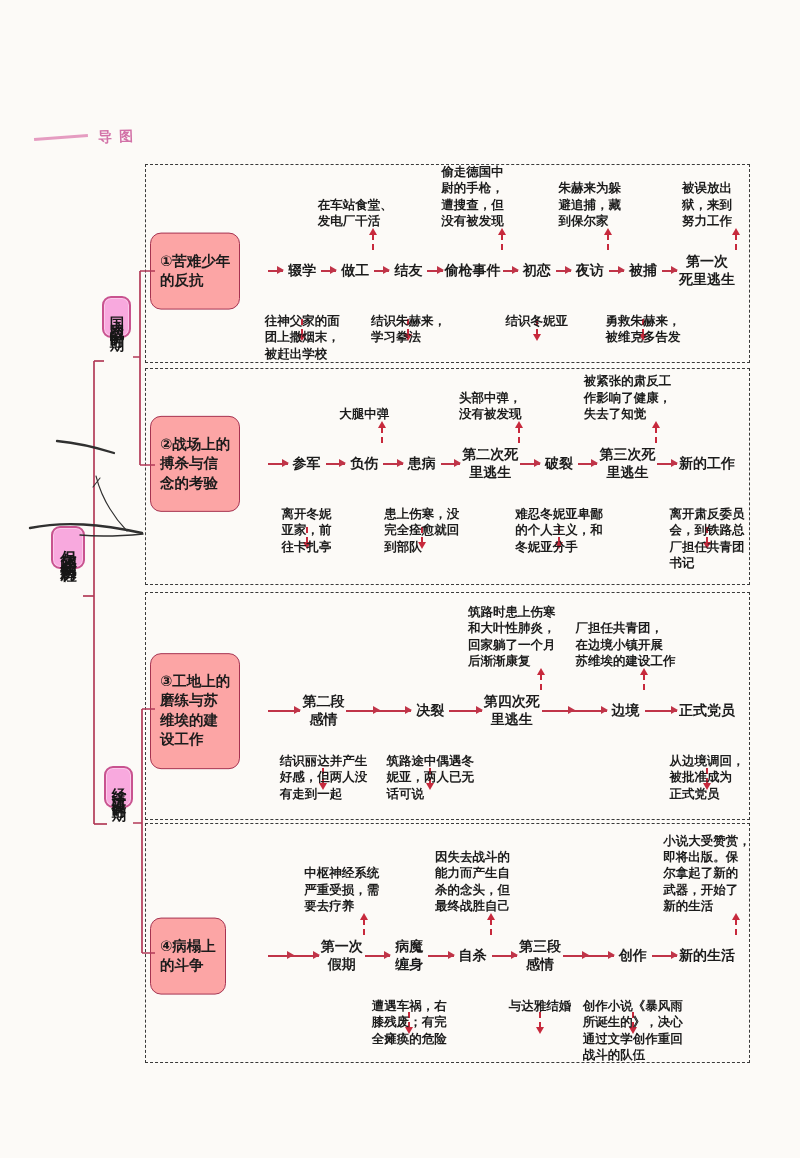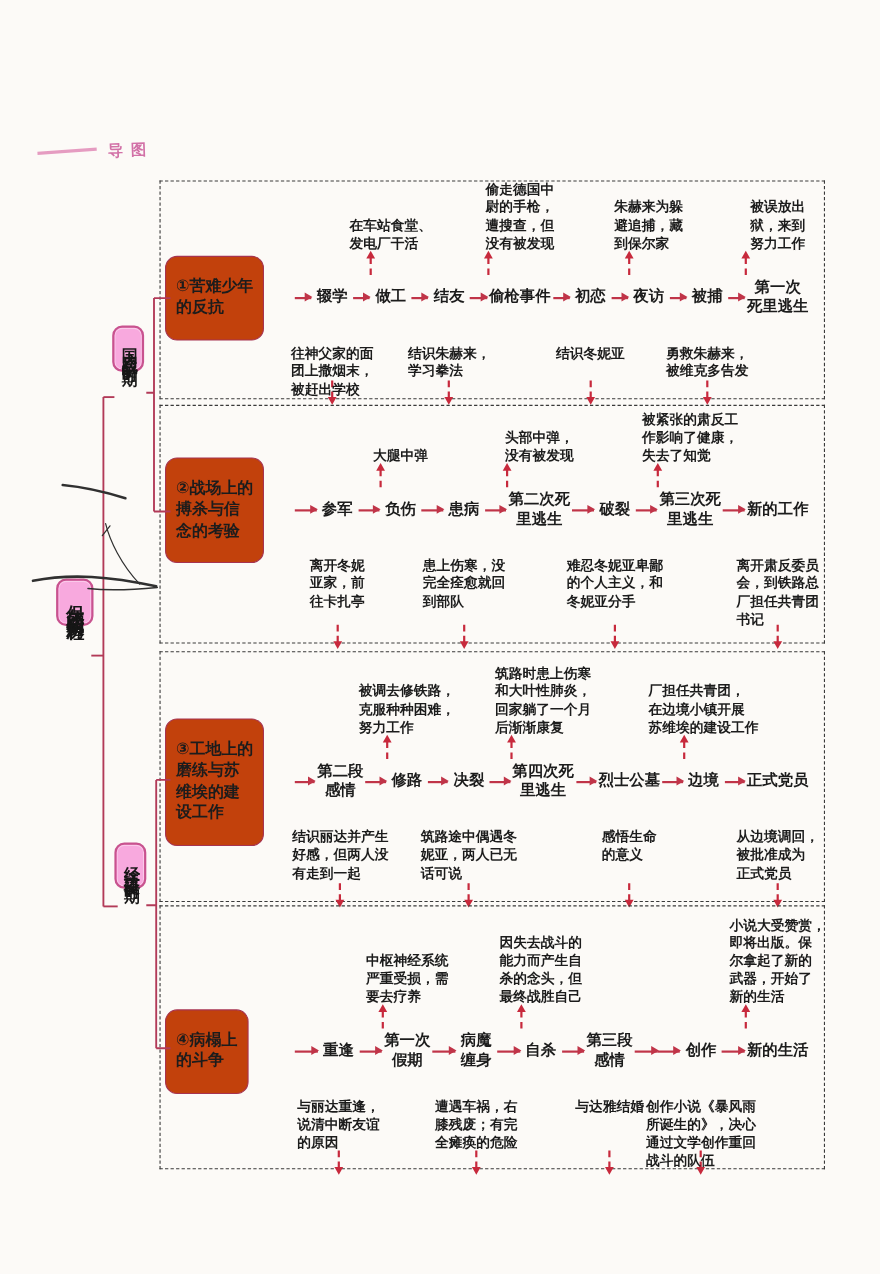--- a/index.html
+++ b/index.html
@@ -26,34 +26,34 @@
   #branch1{left:102px; top:296px;}
   #branch2{left:104px; top:766px;}
   
   .section{
     position:absolute; left:145px; width:605px;
     border:1.4px dashed #3a3a3a;
     box-sizing:border-box;
   }
   .stitle{
     position:absolute; left:4px; top:calc(var(--topH) + 19px); transform:translateY(-50%);
-    background:#c2410c; border:1.8px solid #a63351; border-radius:11px;
+    background:#fca5a5; border:1.8px solid #a63351; border-radius:11px;
     font-size:14.5px; font-weight:bold; line-height:1.34; white-space:pre-line;
     padding:18px 9px; z-index:2;
   }
   .flow{
     display:flex; align-items:stretch; height:100%;
     padding:0 12px 0 122px; box-sizing:border-box;
   }
   .col{position:relative; display:flex; flex-direction:column; align-items:center; flex:0 0 auto;}
   .zt{height:var(--topH); position:relative; width:100%; min-width:34px;
-      display:flex; flex-direction:column; align-items:flex-start; justify-content:flex-end;}
+      display:flex; flex-direction:column; align-items:flex-end; justify-content:flex-end;}
   .zn{height:38px; display:flex; align-items:center; justify-content:center; min-width:34px; padding:0 2px;}
   .zb{flex:1; position:relative; width:100%;
-      display:flex; flex-direction:column; align-items:center; justify-content:flex-end;}
+      display:flex; flex-direction:column; align-items:center; justify-content:center;}
   .nlabel{font-size:14px; font-weight:bold; line-height:1.28; white-space:pre-line; text-align:center;}
   .note{
     font-size:12.5px; font-weight:bold; line-height:1.3; white-space:pre-line;
     text-align:left; width:max-content; max-width:122px; position:absolute;
     left:50%; transform:translateX(-50%);
   }
   .note.nt{bottom:23px;}
   .note.nb{top:23px;}
   .vdash{width:0; border-left:2px dashed #c7293c; height:16px; position:relative;}
   .zt .vdash{margin-bottom:2px;}
@@ -360,35 +360,20 @@
 感情</span>
     </div>
     <div class="zb">
       <div class="vdash down"></div>
       <div class="note nb">结识丽达并产生
 好感，但两人没
 有走到一起</div>
     </div>
   </div>
 <div class="harrow"></div>
-  <div class="col">
-    <div class="zt">
-      <div class="note nt">被调去修铁路，
-克服种种困难，
-努力工作</div>
-      <div class="vdash up"></div>
-    </div>
-    <div class="zn">
-      <span class="nlabel">修路</span>
-    </div>
-    <div class="zb">
-      
-      
-    </div>
-  </div>
 <div class="harrow"></div>
   <div class="col">
     <div class="zt">
       
       
     </div>
     <div class="zn">
       <span class="nlabel">决裂</span>
     </div>
     <div class="zb">
@@ -410,34 +395,20 @@
     <div class="zn">
       <span class="nlabel">第四次死
 里逃生</span>
     </div>
     <div class="zb">
       
       
     </div>
   </div>
 <div class="harrow"></div>
-  <div class="col">
-    <div class="zt">
-      
-      
-    </div>
-    <div class="zn">
-      <span class="nlabel">烈士公墓</span>
-    </div>
-    <div class="zb">
-      <div class="vdash down"></div>
-      <div class="note nb">感悟生命
-的意义</div>
-    </div>
-  </div>
 <div class="harrow"></div>
   <div class="col">
     <div class="zt">
       <div class="note nt">厂担任共青团，
 在边境小镇开展
 苏维埃的建设工作</div>
       <div class="vdash up"></div>
     </div>
     <div class="zn">
       <span class="nlabel">边境</span>
@@ -464,35 +435,20 @@
     </div>
   </div>
 </div>
   </div>
 
   <div class="section" style="top:823px; height:240px; --topH:113px;">
     <div class="stitle">④病榻上
 的斗争</div>
     <div class="flow">
         <div class="harrow"></div>
-  <div class="col">
-    <div class="zt">
-      
-      
-    </div>
-    <div class="zn">
-      <span class="nlabel">重逢</span>
-    </div>
-    <div class="zb">
-      <div class="vdash down"></div>
-      <div class="note nb">与丽达重逢，
-说清中断友谊
-的原因</div>
-    </div>
-  </div>
 <div class="harrow"></div>
   <div class="col">
     <div class="zt">
       <div class="note nt">中枢神经系统
 严重受损，需
 要去疗养</div>
       <div class="vdash up"></div>
     </div>
     <div class="zn">
       <span class="nlabel">第一次

